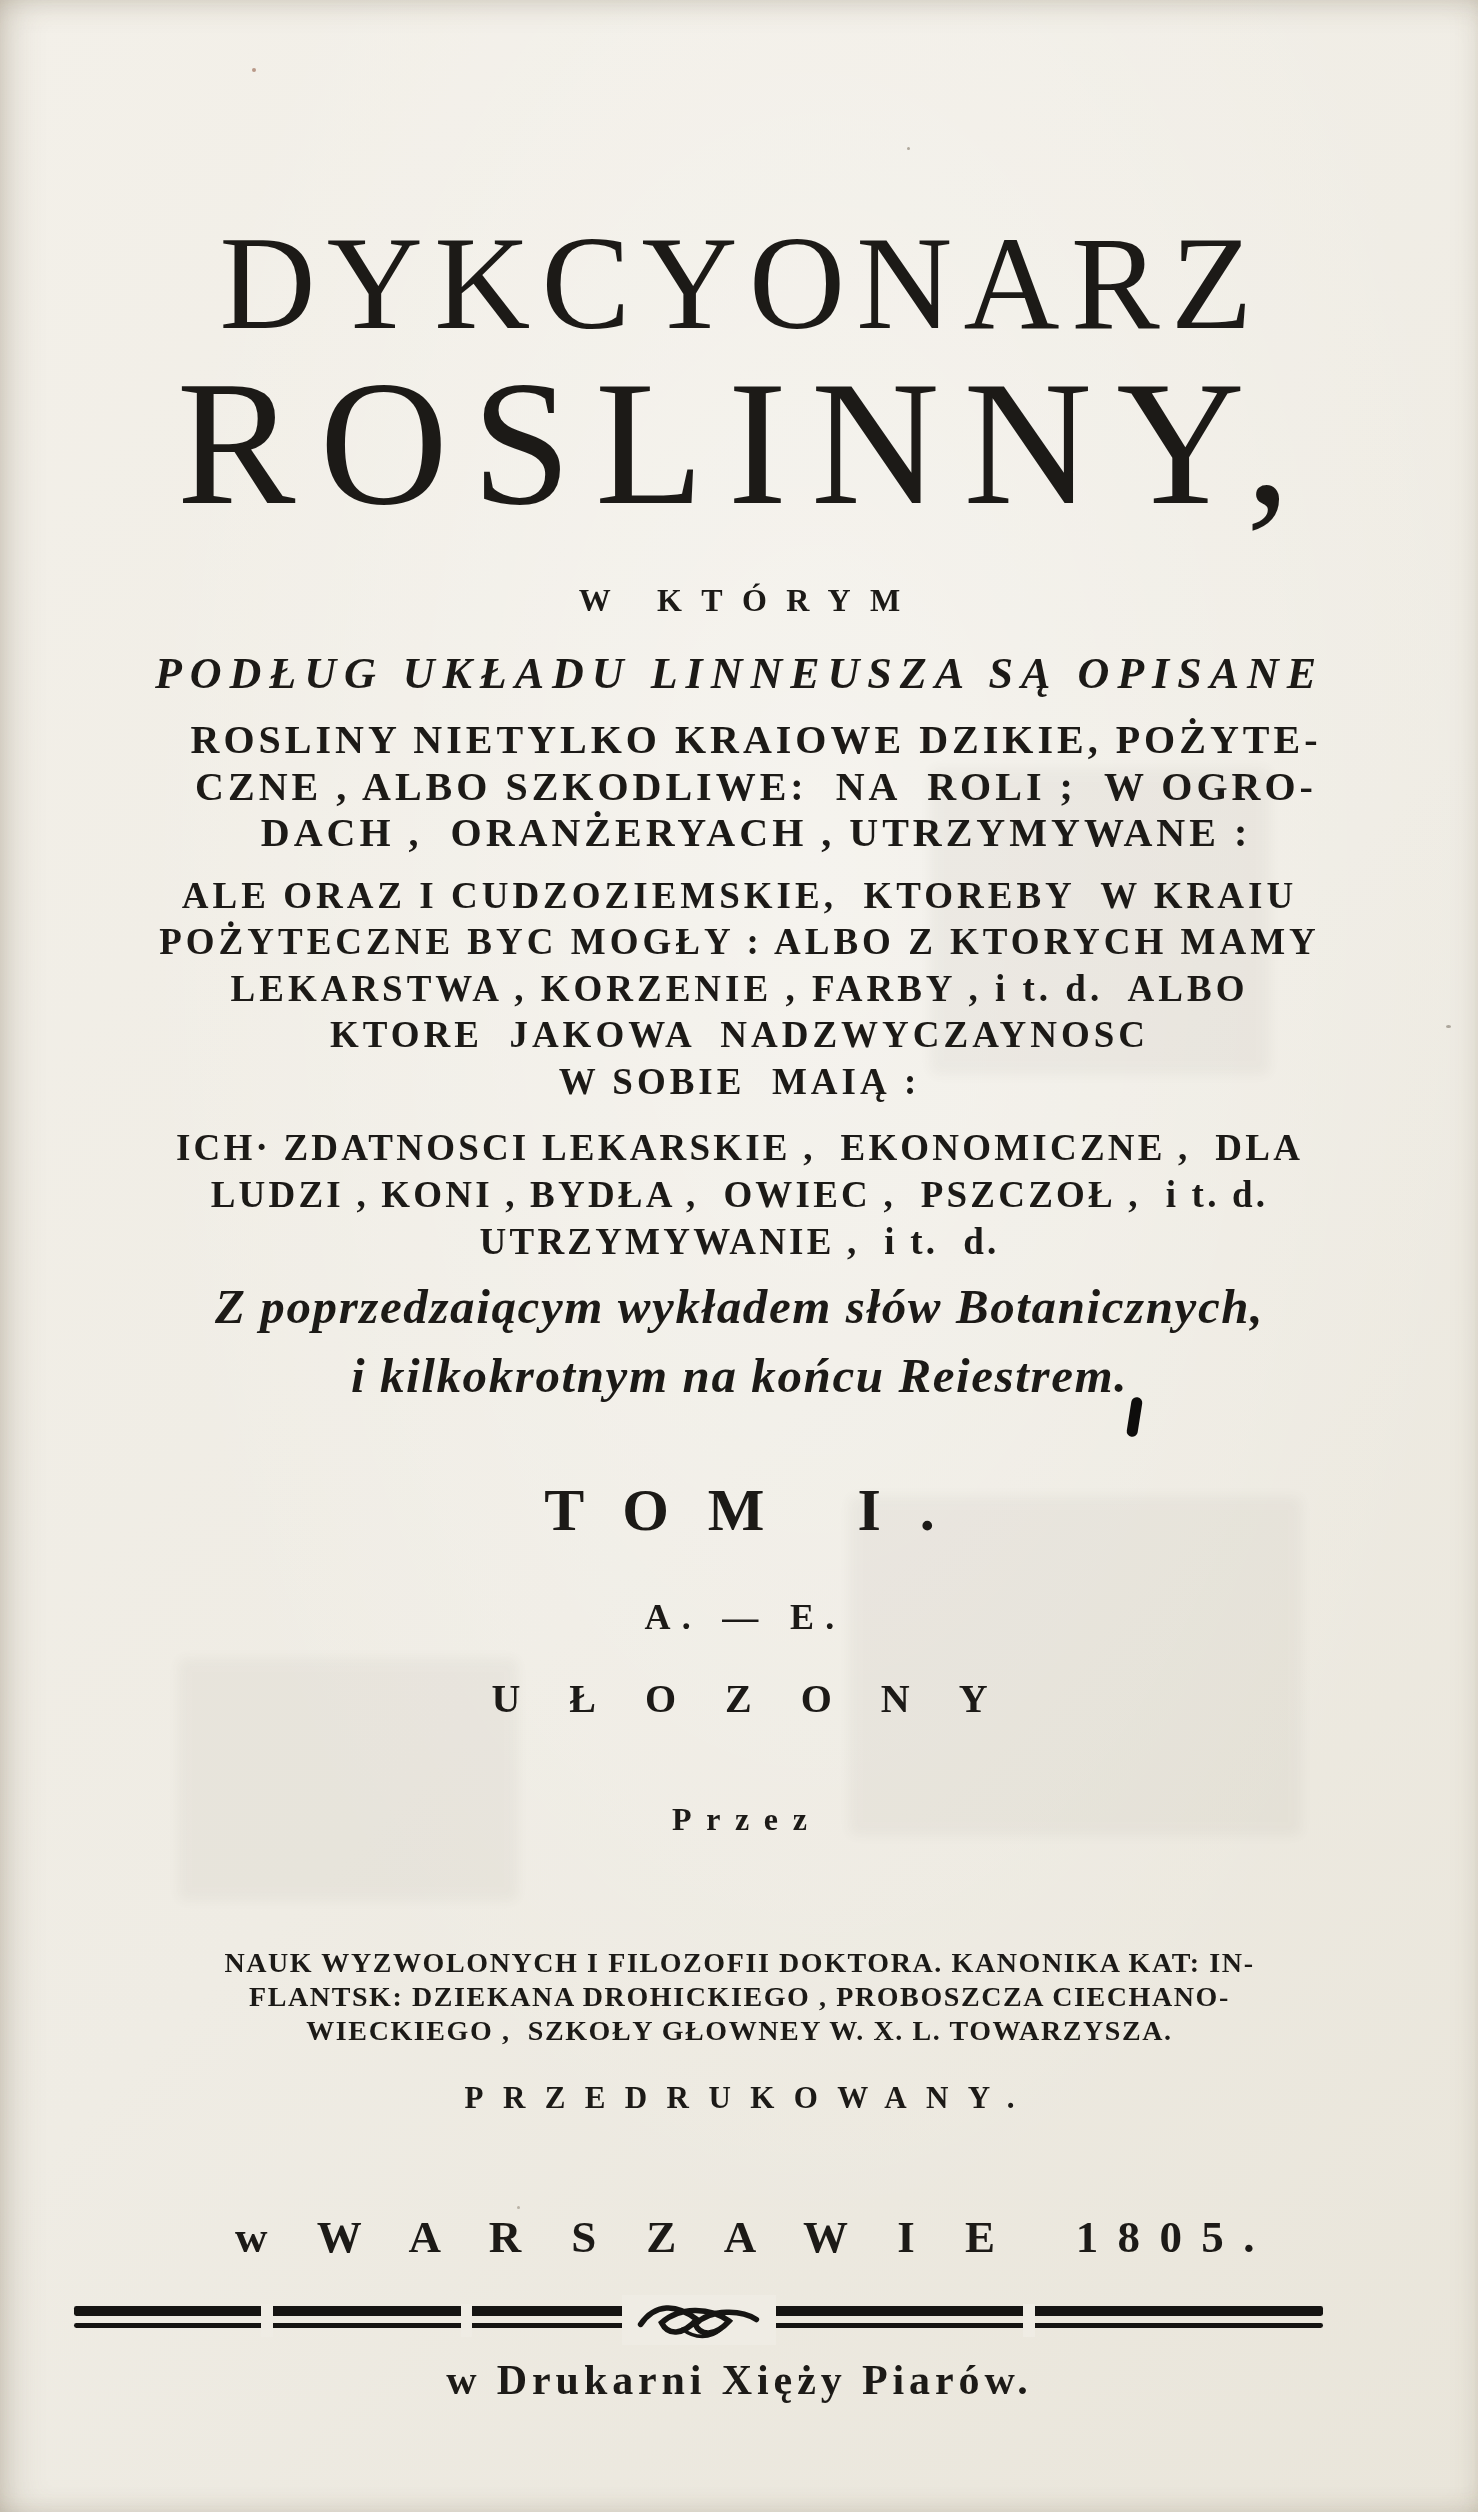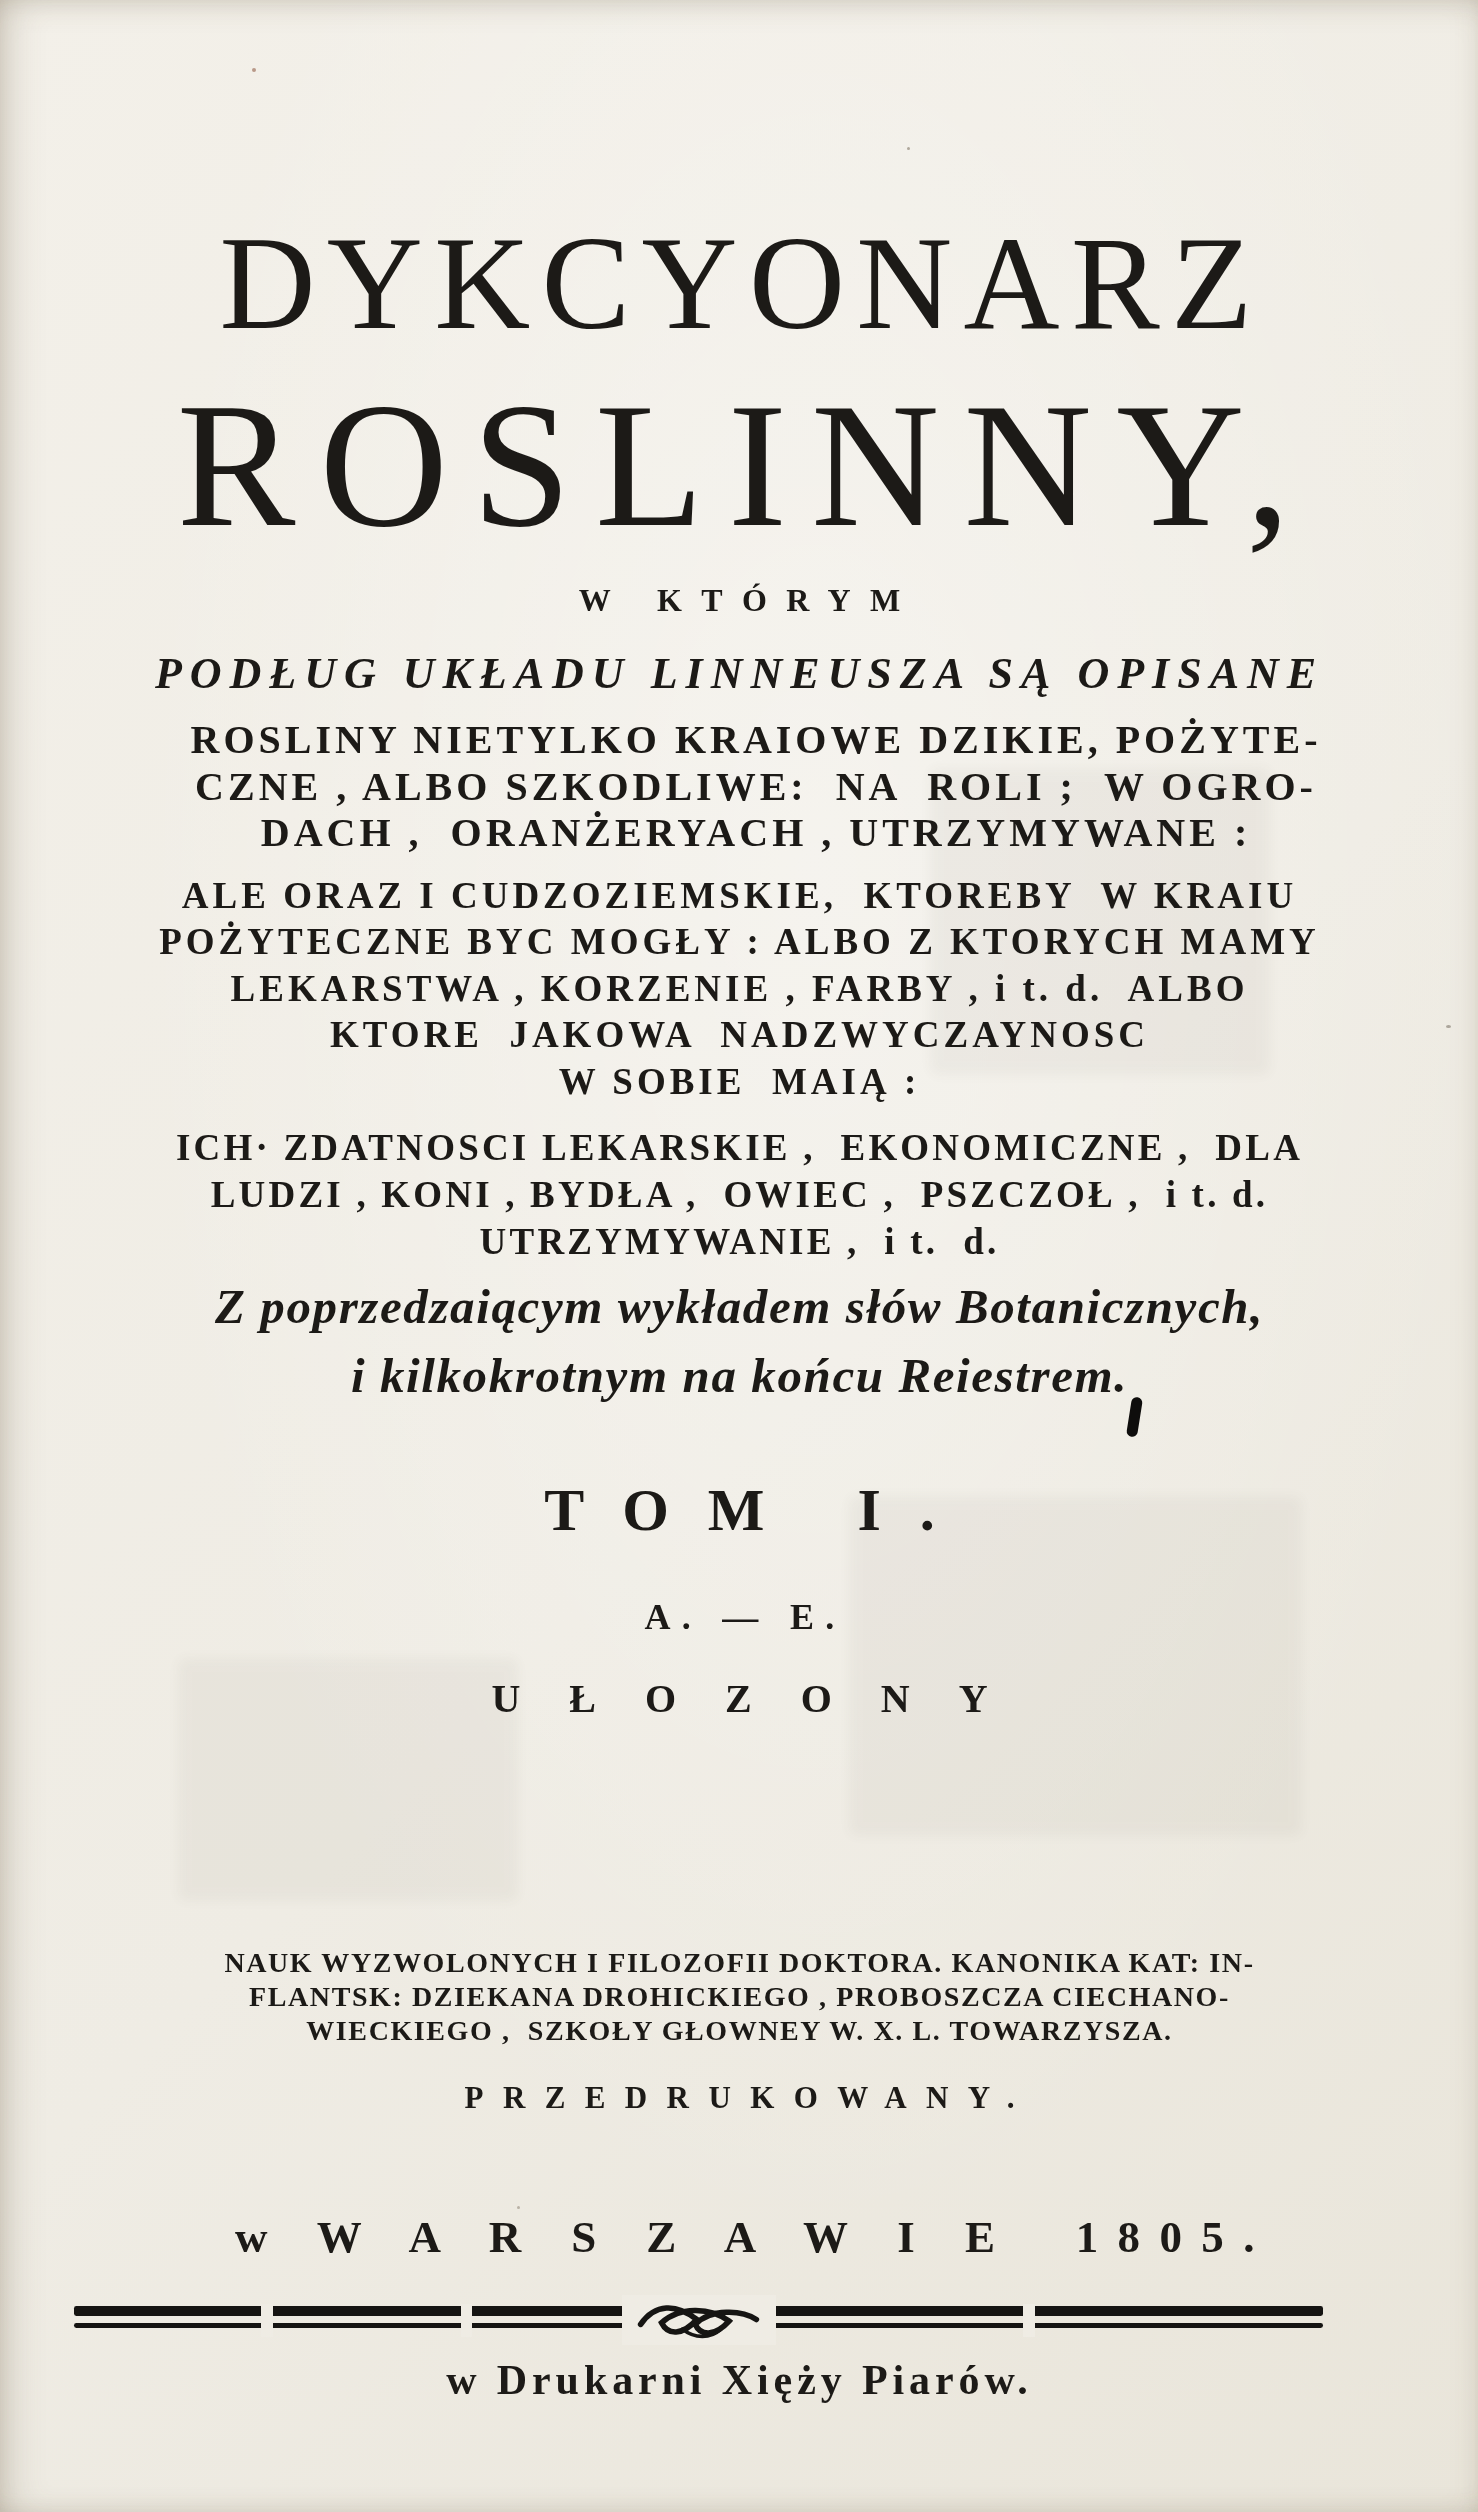--- a/index.html
+++ b/index.html
@@ -15,21 +15,21 @@
   .page::after{
     content:"";position:absolute;inset:0;pointer-events:none;
     box-shadow:
       inset 21px 0 40px -18px rgba(96,80,52,.30),
       inset -14.6px 0 36px -21px rgba(96,80,52,.18),
       inset 0 18px 39px -22.6px rgba(96,80,52,.20),
       inset 0 -14.6px 32px -21px rgba(96,80,52,.14);
   }
   .abs{position:absolute;left:0;right:0;text-align:center;line-height:1;white-space:pre;}
   .t1{top:217px;font-size:133px;font-weight:400;letter-spacing:11.3px;padding-left:4px;}
-  .t2{top:376px;font-size:178px;font-weight:400;letter-spacing:24px;padding-left:12px;}
+  .t2{top:354px;font-size:178px;font-weight:400;letter-spacing:24px;padding-left:12px;}
   .wktorym{top:584px;font-size:32px;font-weight:700;letter-spacing:19.4px;padding-left:19.4px;}
   .podlug{top:652px;font-size:44px;font-weight:700;font-style:italic;letter-spacing:8px;}
   .d1{font-size:40px;font-weight:700;letter-spacing:4px;margin-left:33px;}
   .d2{font-size:37px;font-weight:700;letter-spacing:4px;}
   .d3{font-size:37px;font-weight:700;letter-spacing:3.2px;}
   .scr{font-size:49px;font-weight:700;font-style:italic;letter-spacing:1.6px;}
   .tom{top:1480px;font-size:60px;font-weight:700;letter-spacing:39px;padding-left:39px;}
   .range{top:1599px;font-size:36px;font-weight:700;letter-spacing:11.3px;padding-left:11px;}
   .ulozony{top:1679px;font-size:40px;font-weight:700;letter-spacing:49px;padding-left:49px;}
   .przez{top:1803px;font-size:32px;font-weight:700;letter-spacing:14.6px;padding-left:14.6px;}
@@ -82,20 +82,21 @@
   <div class="abs d3" style="top:1129px">ICH· ZDATNOSCI LEKARSKIE ,  EKONOMICZNE ,  DLA</div>
   <div class="abs d3" style="top:1176px">LUDZI , KONI , BYDŁA ,  OWIEC ,  PSZCZOŁ ,  i t. d.</div>
   <div class="abs d3" style="top:1223px">UTRZYMYWANIE ,  i t.  d.</div>
 
   <div class="abs scr" style="top:1282px">Z poprzedzaiącym wykładem słów Botanicznych,</div>
   <div class="abs scr" style="top:1351px">i kilkokrotnym na końcu Reiestrem.</div>
 
   <div class="abs tom">TOM I.</div>
   <div class="abs range">A. — E.</div>
   <div class="abs ulozony">UŁOZONY</div>
+  <div class="abs przez">Przez</div>
 
   <div class="abs tt" style="top:1949px">NAUK WYZWOLONYCH I FILOZOFII DOKTORA. KANONIKA KAT: IN-</div>
   <div class="abs tt" style="top:1983px">FLANTSK: DZIEKANA DROHICKIEGO , PROBOSZCZA CIECHANO-</div>
   <div class="abs tt" style="top:2017px">WIECKIEGO ,  SZKOŁY GŁOWNEY W. X. L. TOWARZYSZA.</div>
 
   <div class="abs przedruk">PRZEDRUKOWANY.</div>
   <div class="abs warszawa">w W A R S Z A W I E  1805.</div>
 
   <div class="divider">
     <div class="bar-thick"></div>

